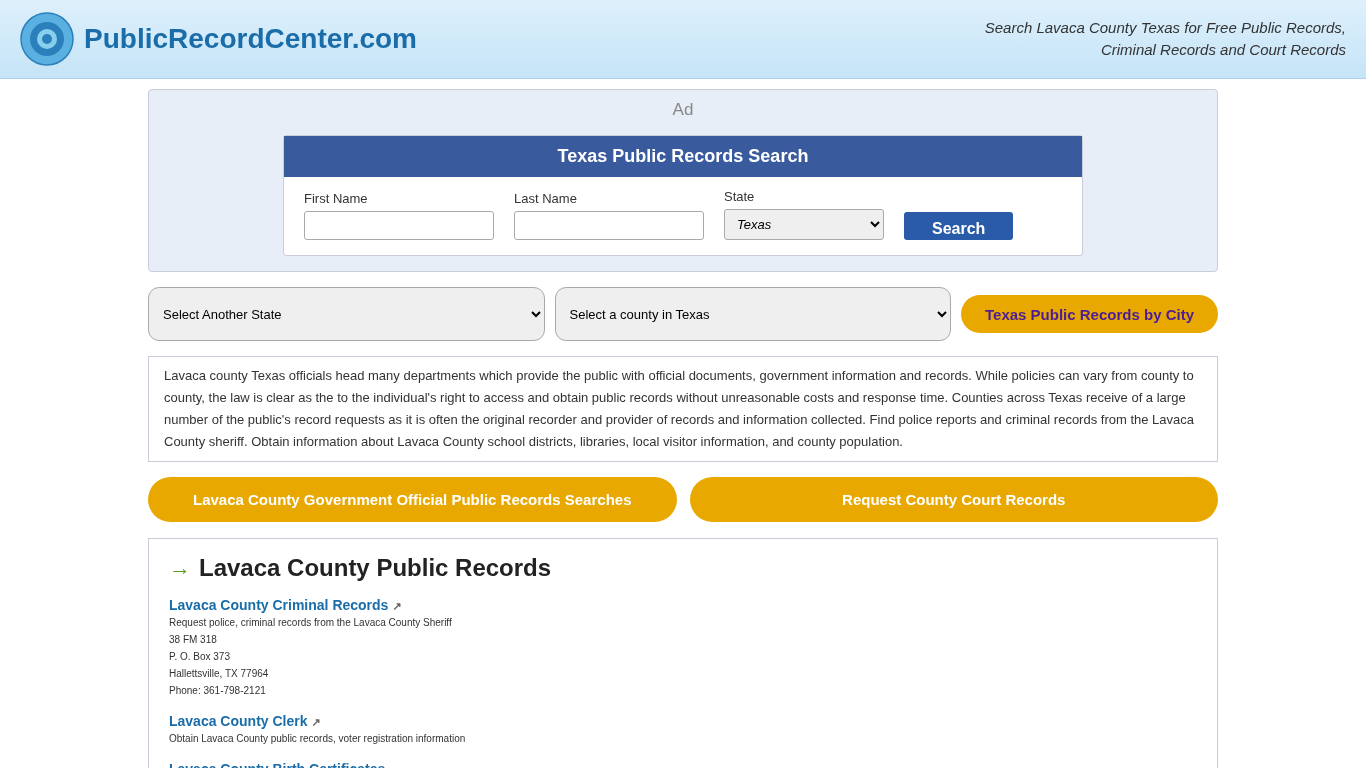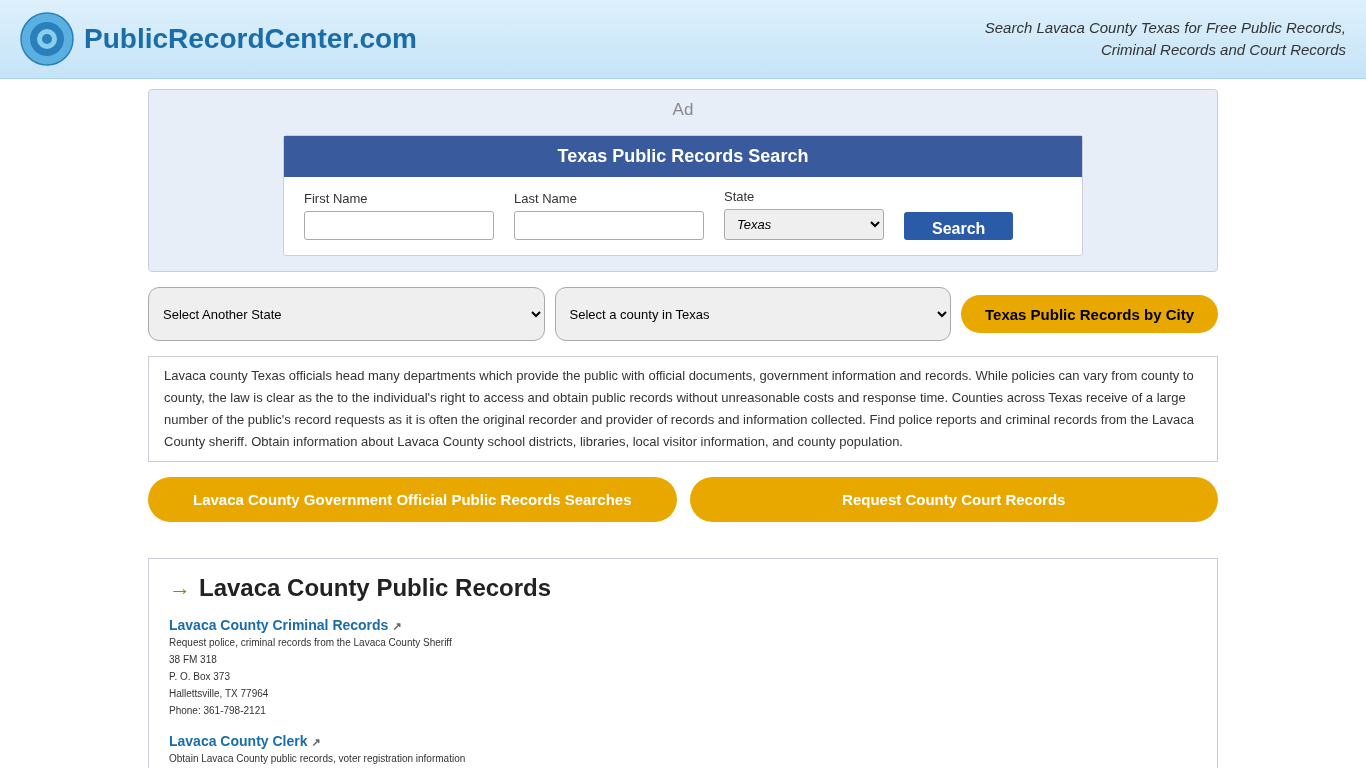--- a/index.html
+++ b/index.html
@@ -119,21 +119,21 @@
       padding: 8px 10px;
       border: 1px solid #aaa;
       border-radius: 11px;
       font-size: 13px;
       height: 54px;
     }
     #state-select { flex: 1; }
     #county-select { flex: 1; }
     #city-btn {
       background: #e8a800;
-      color: #000000;
+      color: #4c1d95;
       font-weight: bold;
       border: none;
       border-radius: 20px;
       padding: 9px 24px;
       font-size: 15px;
       cursor: pointer;
       white-space: nowrap;
       height: 38px;
     }
 
@@ -145,21 +145,21 @@
       line-height: 1.7;
       color: #333;
       margin-bottom: 15px;
       background: #fff;
     }
 
     
     #action-buttons {
       display: flex;
       gap: 13px;
-      margin-bottom: 36px;
+      margin-bottom: 16px;
     }
     .action-btn {
       flex: 1;
       background: #e8a800;
       color: #fff;
       font-size: 15px;
       font-weight: bold;
       border: none;
       border-radius: 25px;
       padding: 14px 20px;

